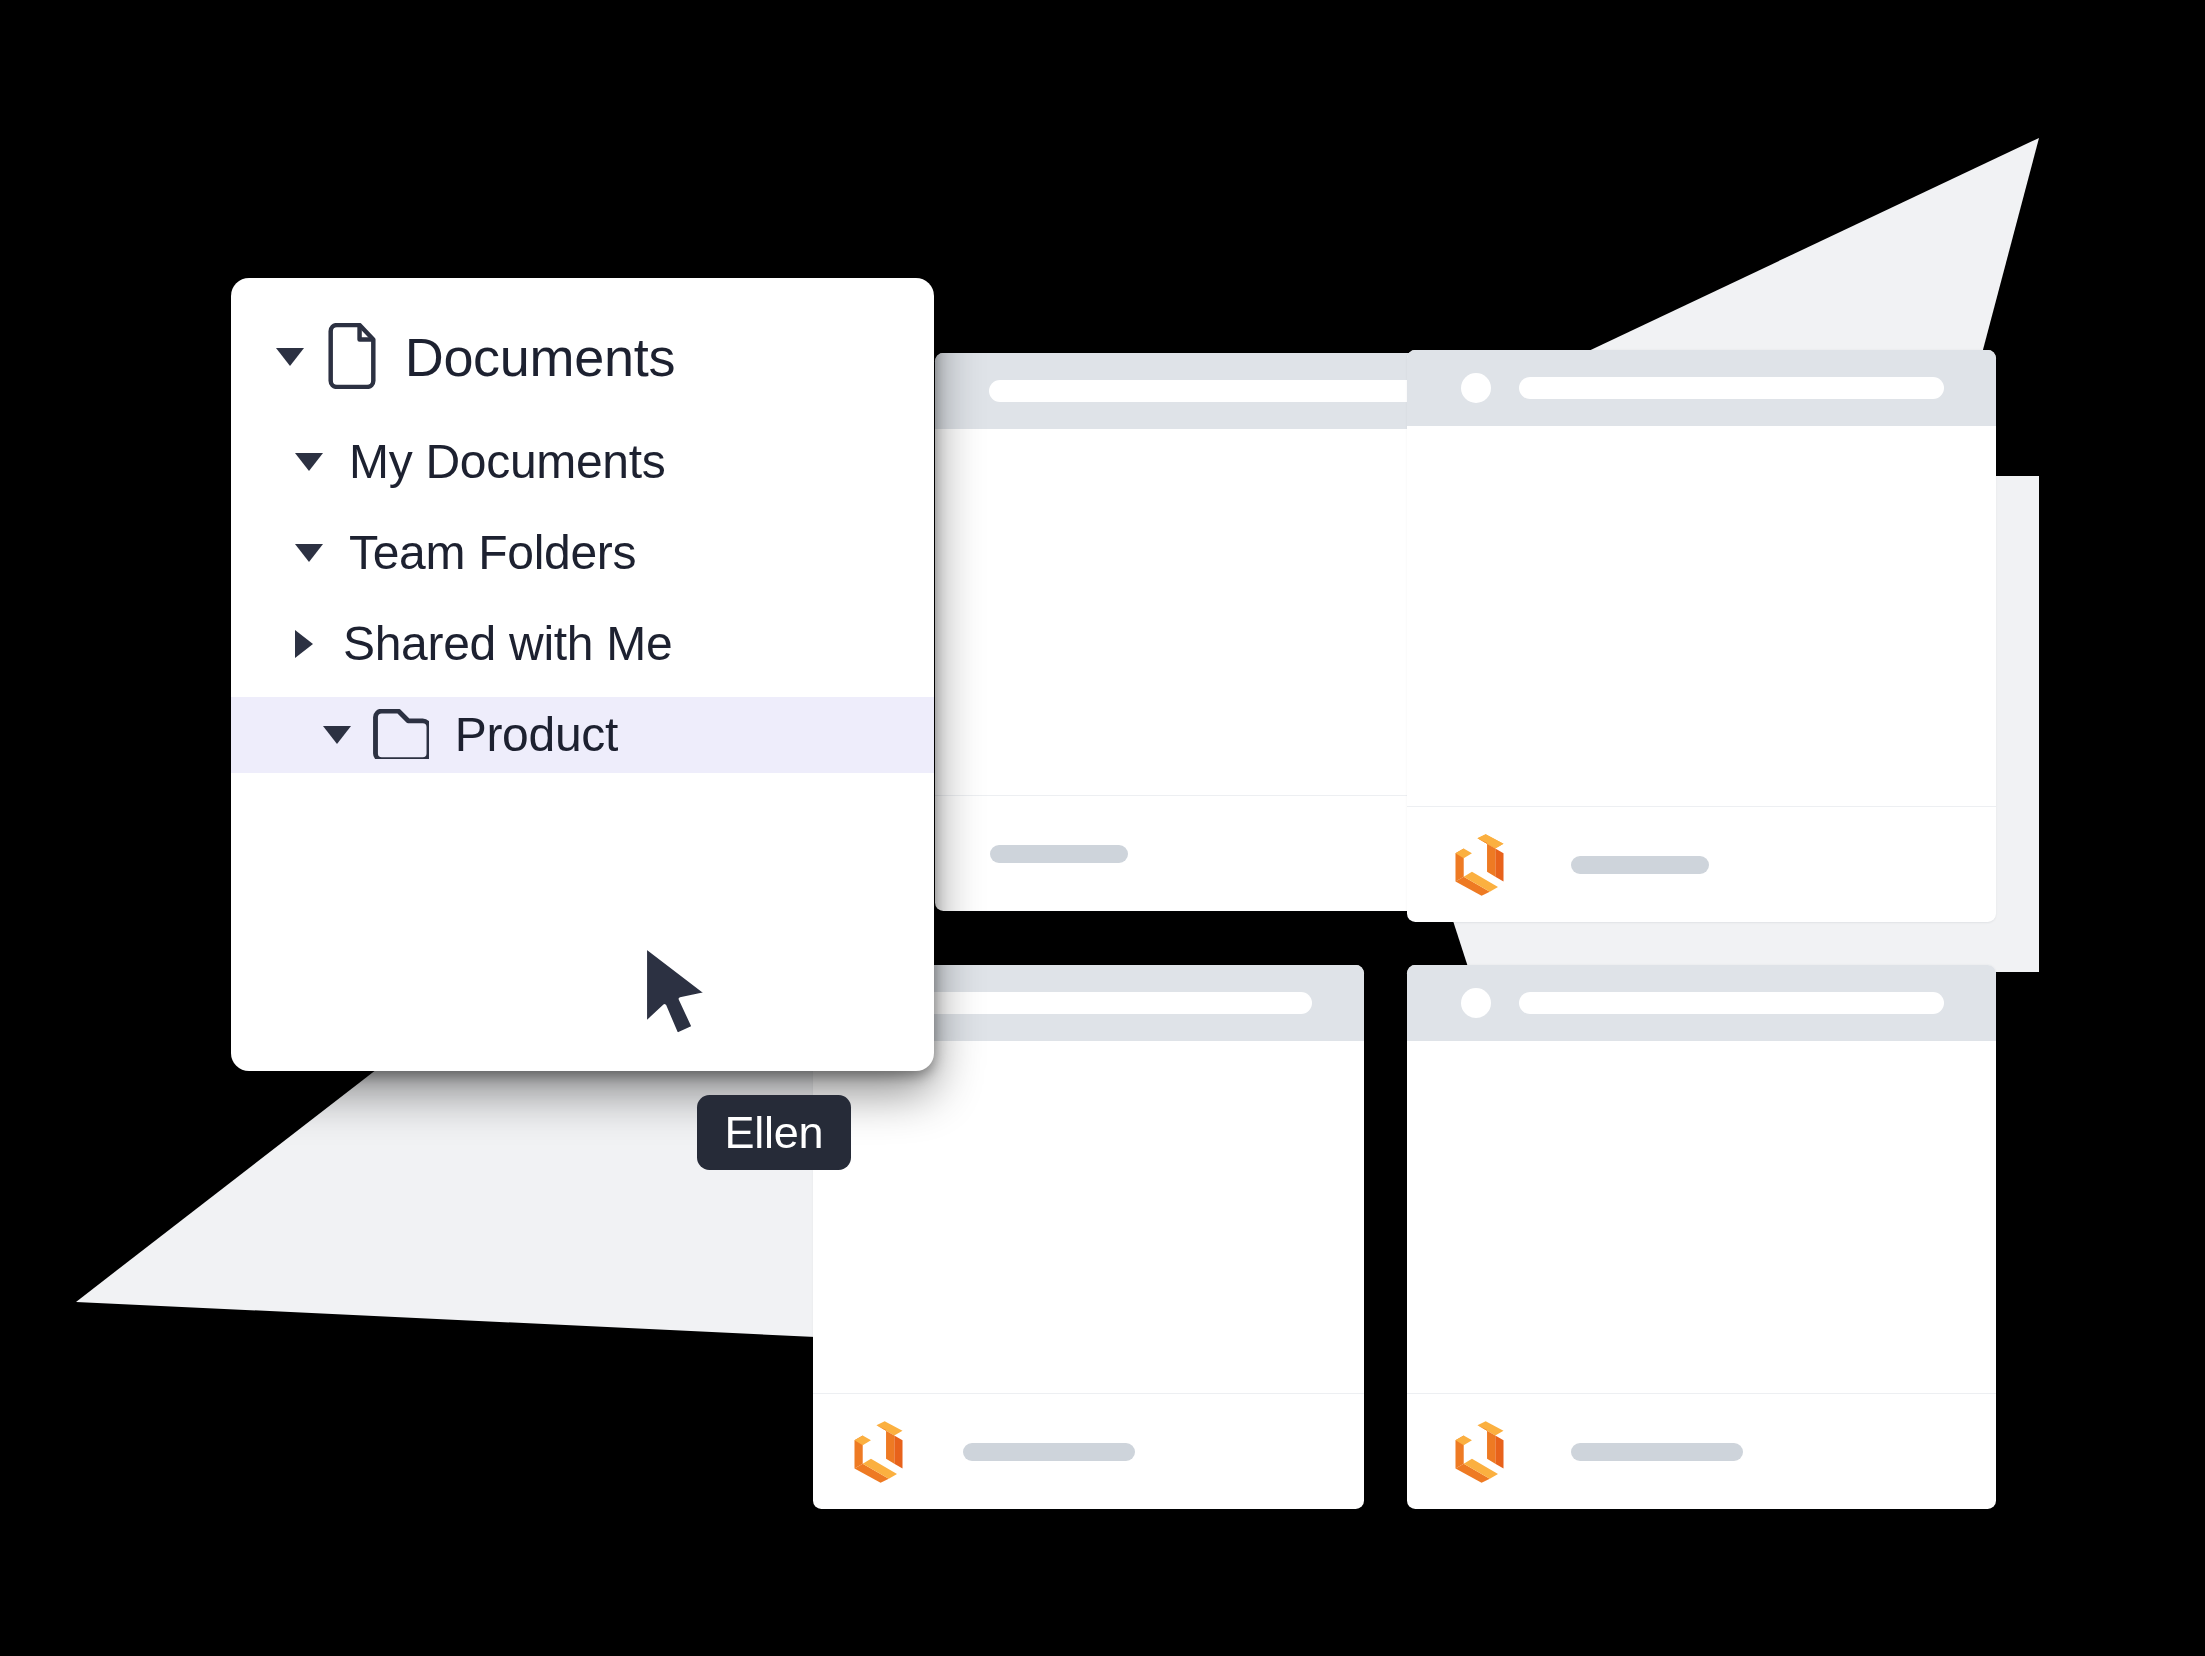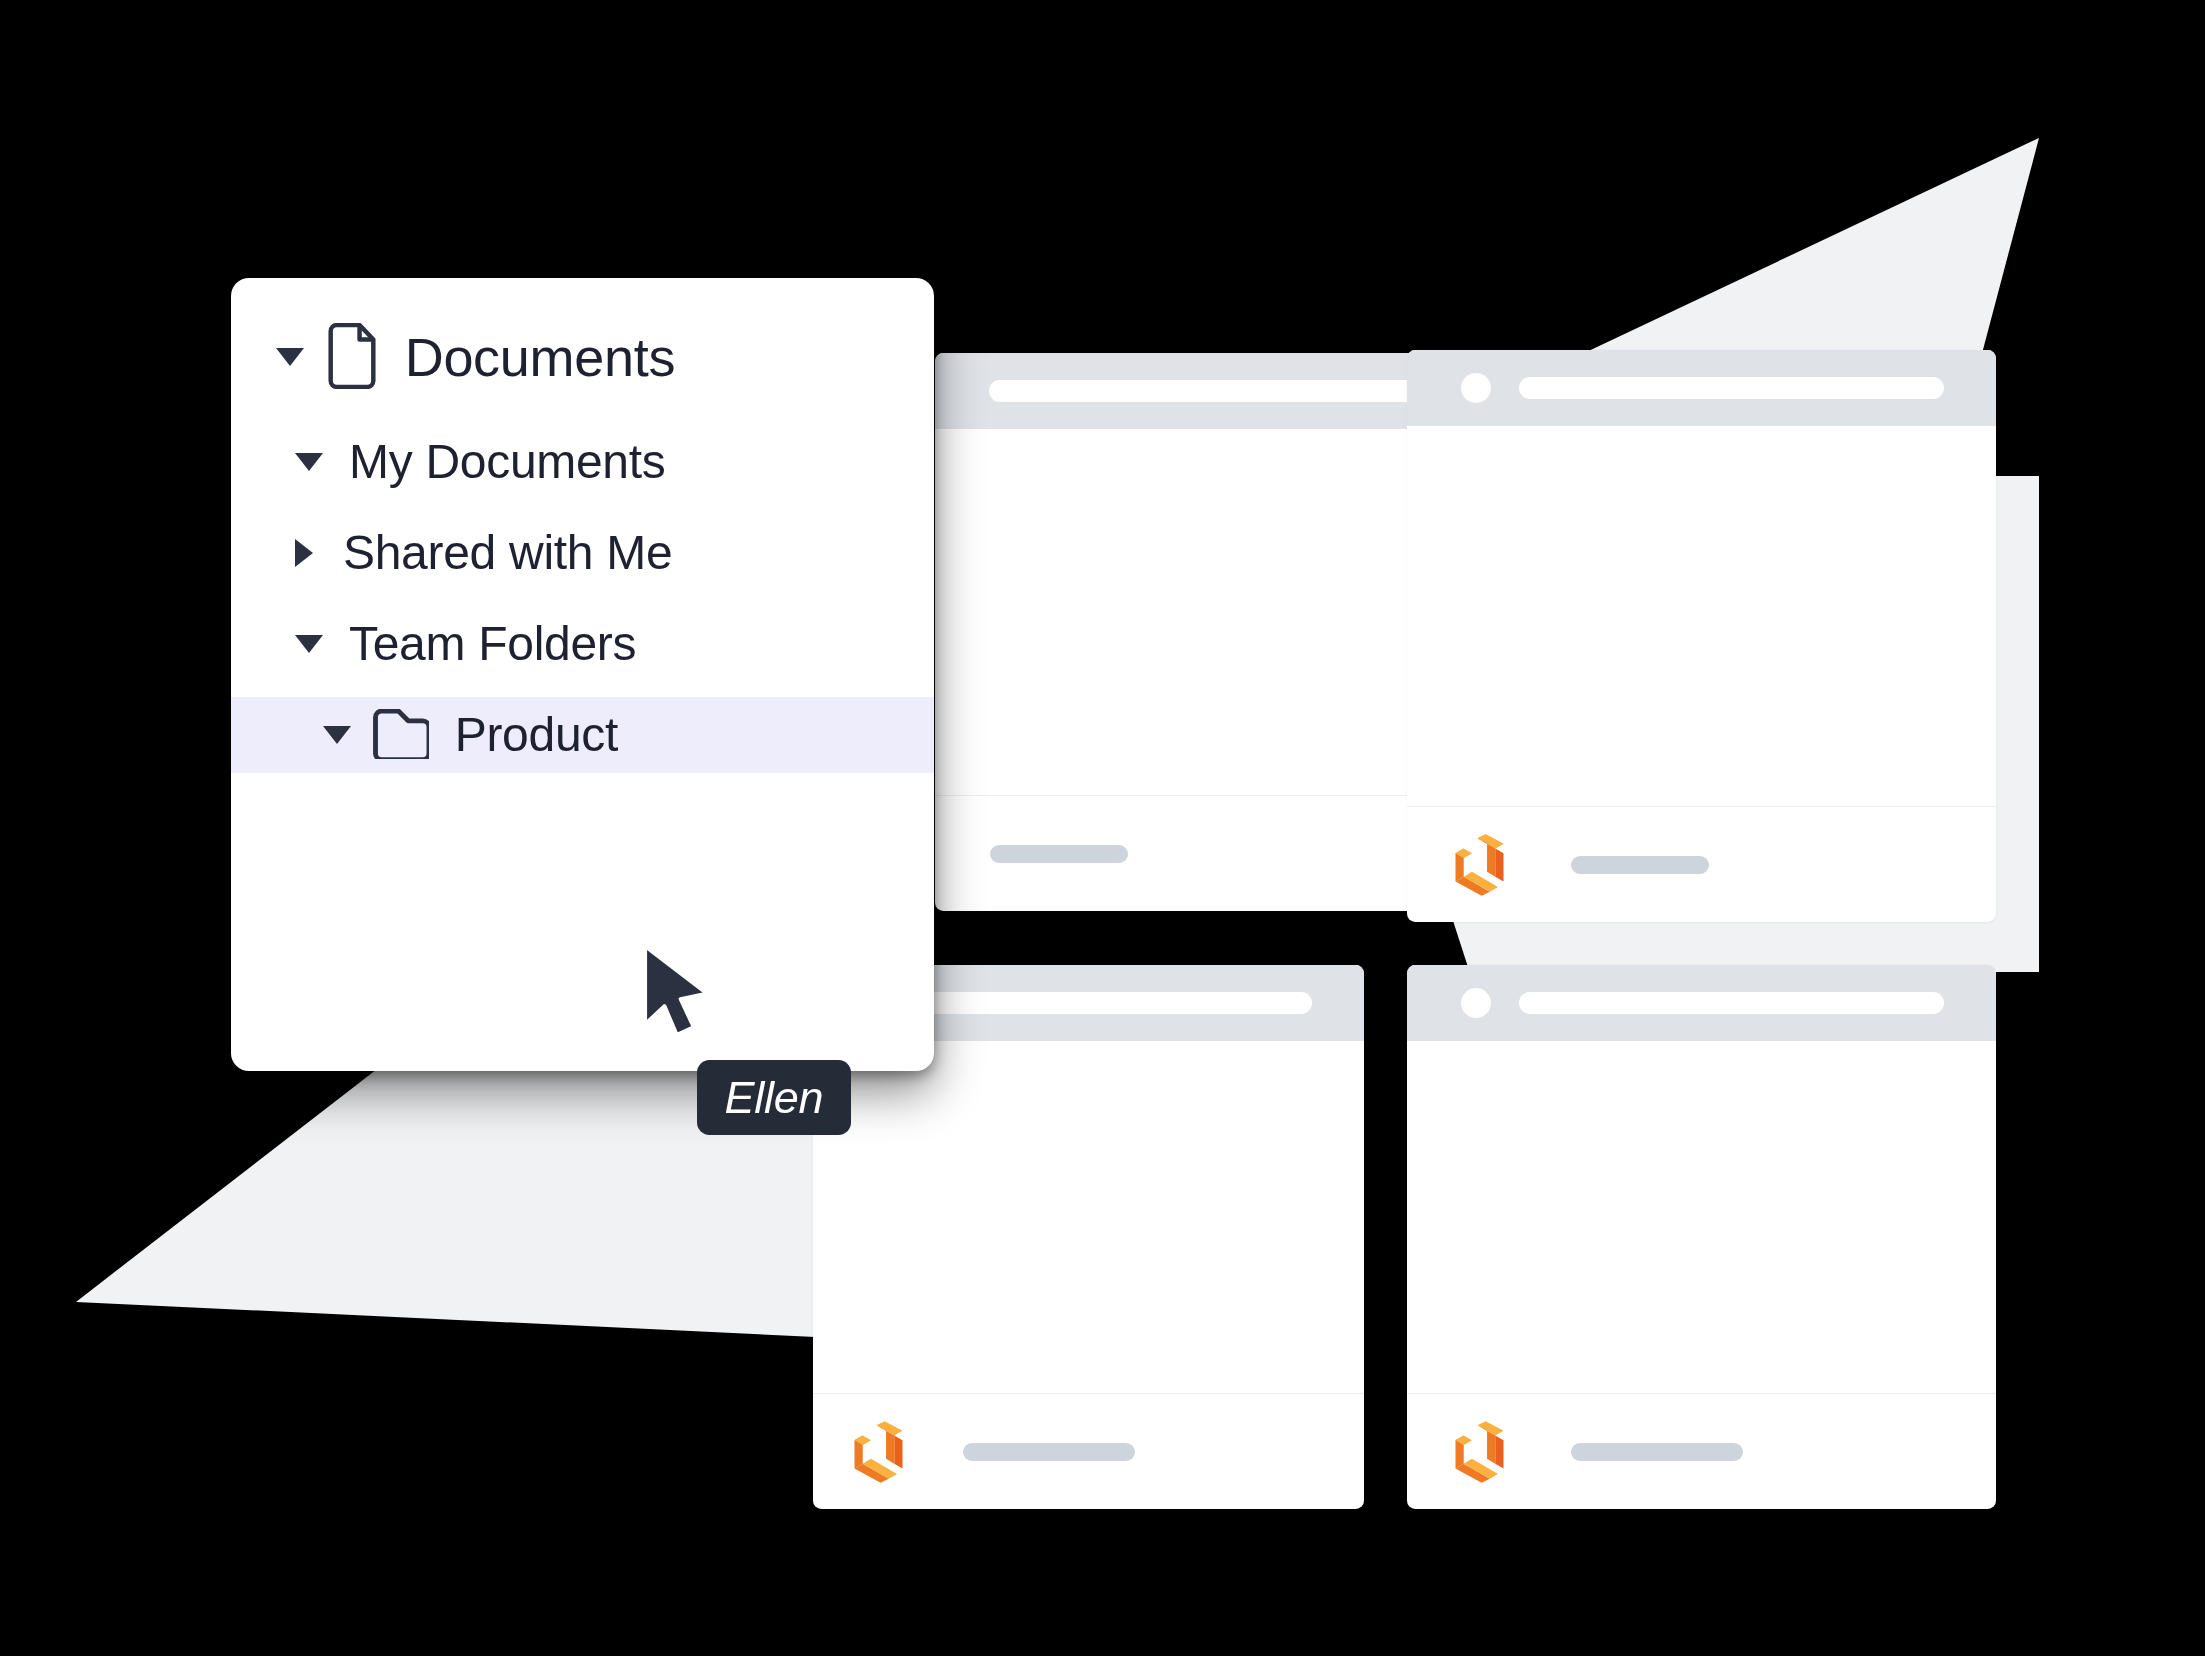--- a/index.html
+++ b/index.html
@@ -114,29 +114,28 @@
     line-height: 1;
   }
   .tree-row.root .tree-label { font-size: 54px; }
   .tree-row.root       { margin-bottom: 29px; }
   .tree-row.lvl1       { margin-bottom: 15px; }
 
   
   #cursor { position: absolute; left: 641px; top: 944px; width: 76px; height: 103px; }
   #tooltip {
     position: absolute;
-    left: 697px; top: 1060px;
+    left: 697px; top: 1095px;
     background: #262B38;
     border-radius: 12.4px;
     padding: 15px 27.6px;
     color: #FFFFFF;
     font-size: 45px;
     line-height: 1;
     letter-spacing: -0.3px;
-    font-style: italic;
   }
 </style>
 </head>
 <body>
 
 <div class="stage">
 
   <div class="bg-poly" id="poly-top-right"></div>
   <div class="bg-poly" id="poly-mid"></div>
   <div class="bg-poly" id="poly-bottom-left"></div>
@@ -287,27 +286,27 @@
       </span>
       <span class="tree-label">Documents</span>
     </div>
 
     <div class="tree-row lvl1">
       <span class="tri"></span>
       <span class="tree-label">My Documents</span>
     </div>
 
     <div class="tree-row lvl1">
+      <span class="tri"></span>
+      <span class="tree-label">Team Folders</span>
+    </div>
+
+    <div class="tree-row lvl1">
       <span class="tri collapsed"></span>
       <span class="tree-label" style="margin-left:30px;">Shared with Me</span>
-    </div>
-
-    <div class="tree-row lvl1">
-      <span class="tri"></span>
-      <span class="tree-label">Team Folders</span>
     </div>
 
     <div class="tree-row lvl2">
       <span class="tri"></span>
       <span class="tree-icon">
         <svg width="57" height="50" viewBox="0 0 82 72">
           <path d="M5 12 a9 9 0 0 1 9-9 h24 l14 14 h21 a9 9 0 0 1 9 9 v38 a9 9 0 0 1 -9 9 h-59 a9 9 0 0 1 -9 -9 z" fill="none" stroke="#2C3142" stroke-width="7" stroke-linejoin="round"></path>
         </svg>
       </span>
       <span class="tree-label">Product</span>

